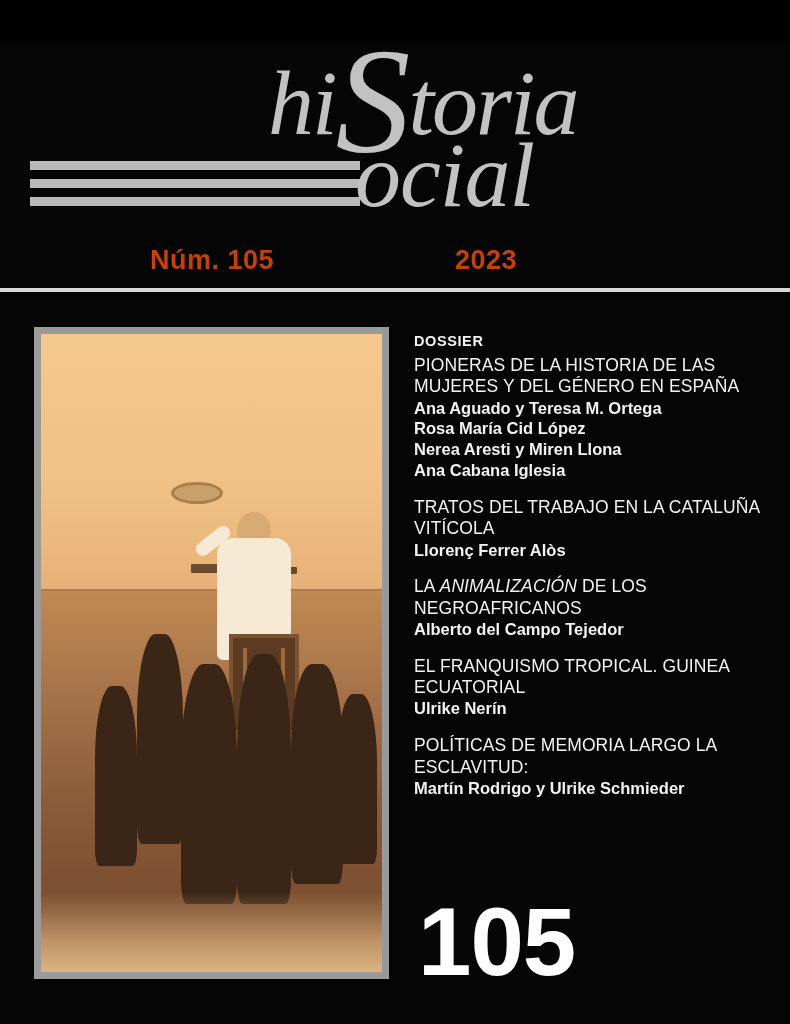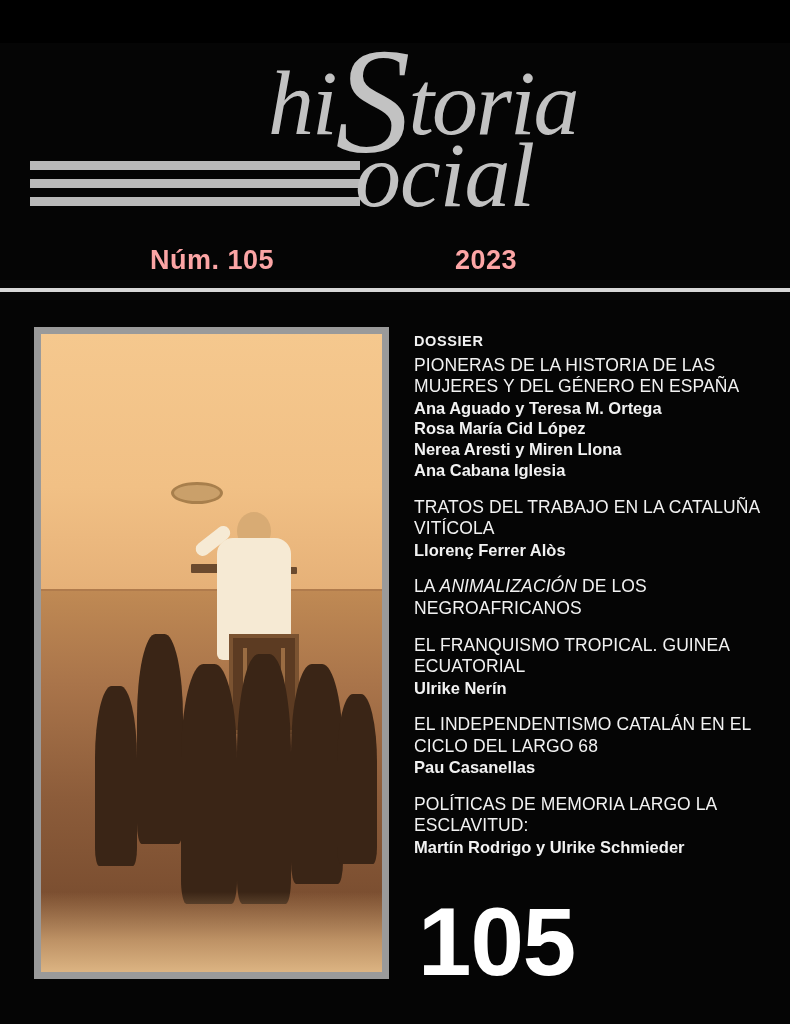--- a/index.html
+++ b/index.html
@@ -75,21 +75,21 @@
     line-height: 0;
     position: relative;
     top: 18px;
   }
 
   
   .issue-bar {
     position: relative;
     height: 56px;
     width: 650px;
-    color: #fca5a5;
+    color: #c2410c;
   }
   .issue-num {
     position: absolute;
     left: 150px;
     top: 6px;
     font-size: 27px;
     font-weight: bold;
     letter-spacing: 0.5px;
   }
   .issue-year {
@@ -319,31 +319,28 @@
         <div class="entry-author">Ana Cabana Iglesia</div>
       </div>
 
       <div class="entry">
         <div class="entry-title">TRATOS DEL TRABAJO EN LA CATALUÑA VITÍCOLA</div>
         <div class="entry-author">Llorenç Ferrer Alòs</div>
       </div>
 
       <div class="entry">
         <div class="entry-title"><span>LA </span><em>ANIMALIZACIÓN</em><span> DE LOS NEGROAFRICANOS</span></div>
+        <div class="entry-author">Alberto del Campo Tejedor</div>
       </div>
 
       <div class="entry">
         <div class="entry-title">EL FRANQUISMO TROPICAL. GUINEA ECUATORIAL</div>
         <div class="entry-author">Ulrike Nerín</div>
       </div>
 
-      <div class="entry">
-        <div class="entry-title">EL INDEPENDENTISMO CATALÁN EN EL CICLO DEL LARGO 68</div>
-        <div class="entry-author">Pau Casanellas</div>
-      </div>
 
       <div class="entry">
         <div class="entry-title">POLÍTICAS DE MEMORIA LARGO LA ESCLAVITUD:</div>
         <div class="entry-author">Martín Rodrigo y Ulrike Schmieder</div>
       </div>
     </div>
 
     <div class="issue-big">105</div>
   </div>
 </div>

